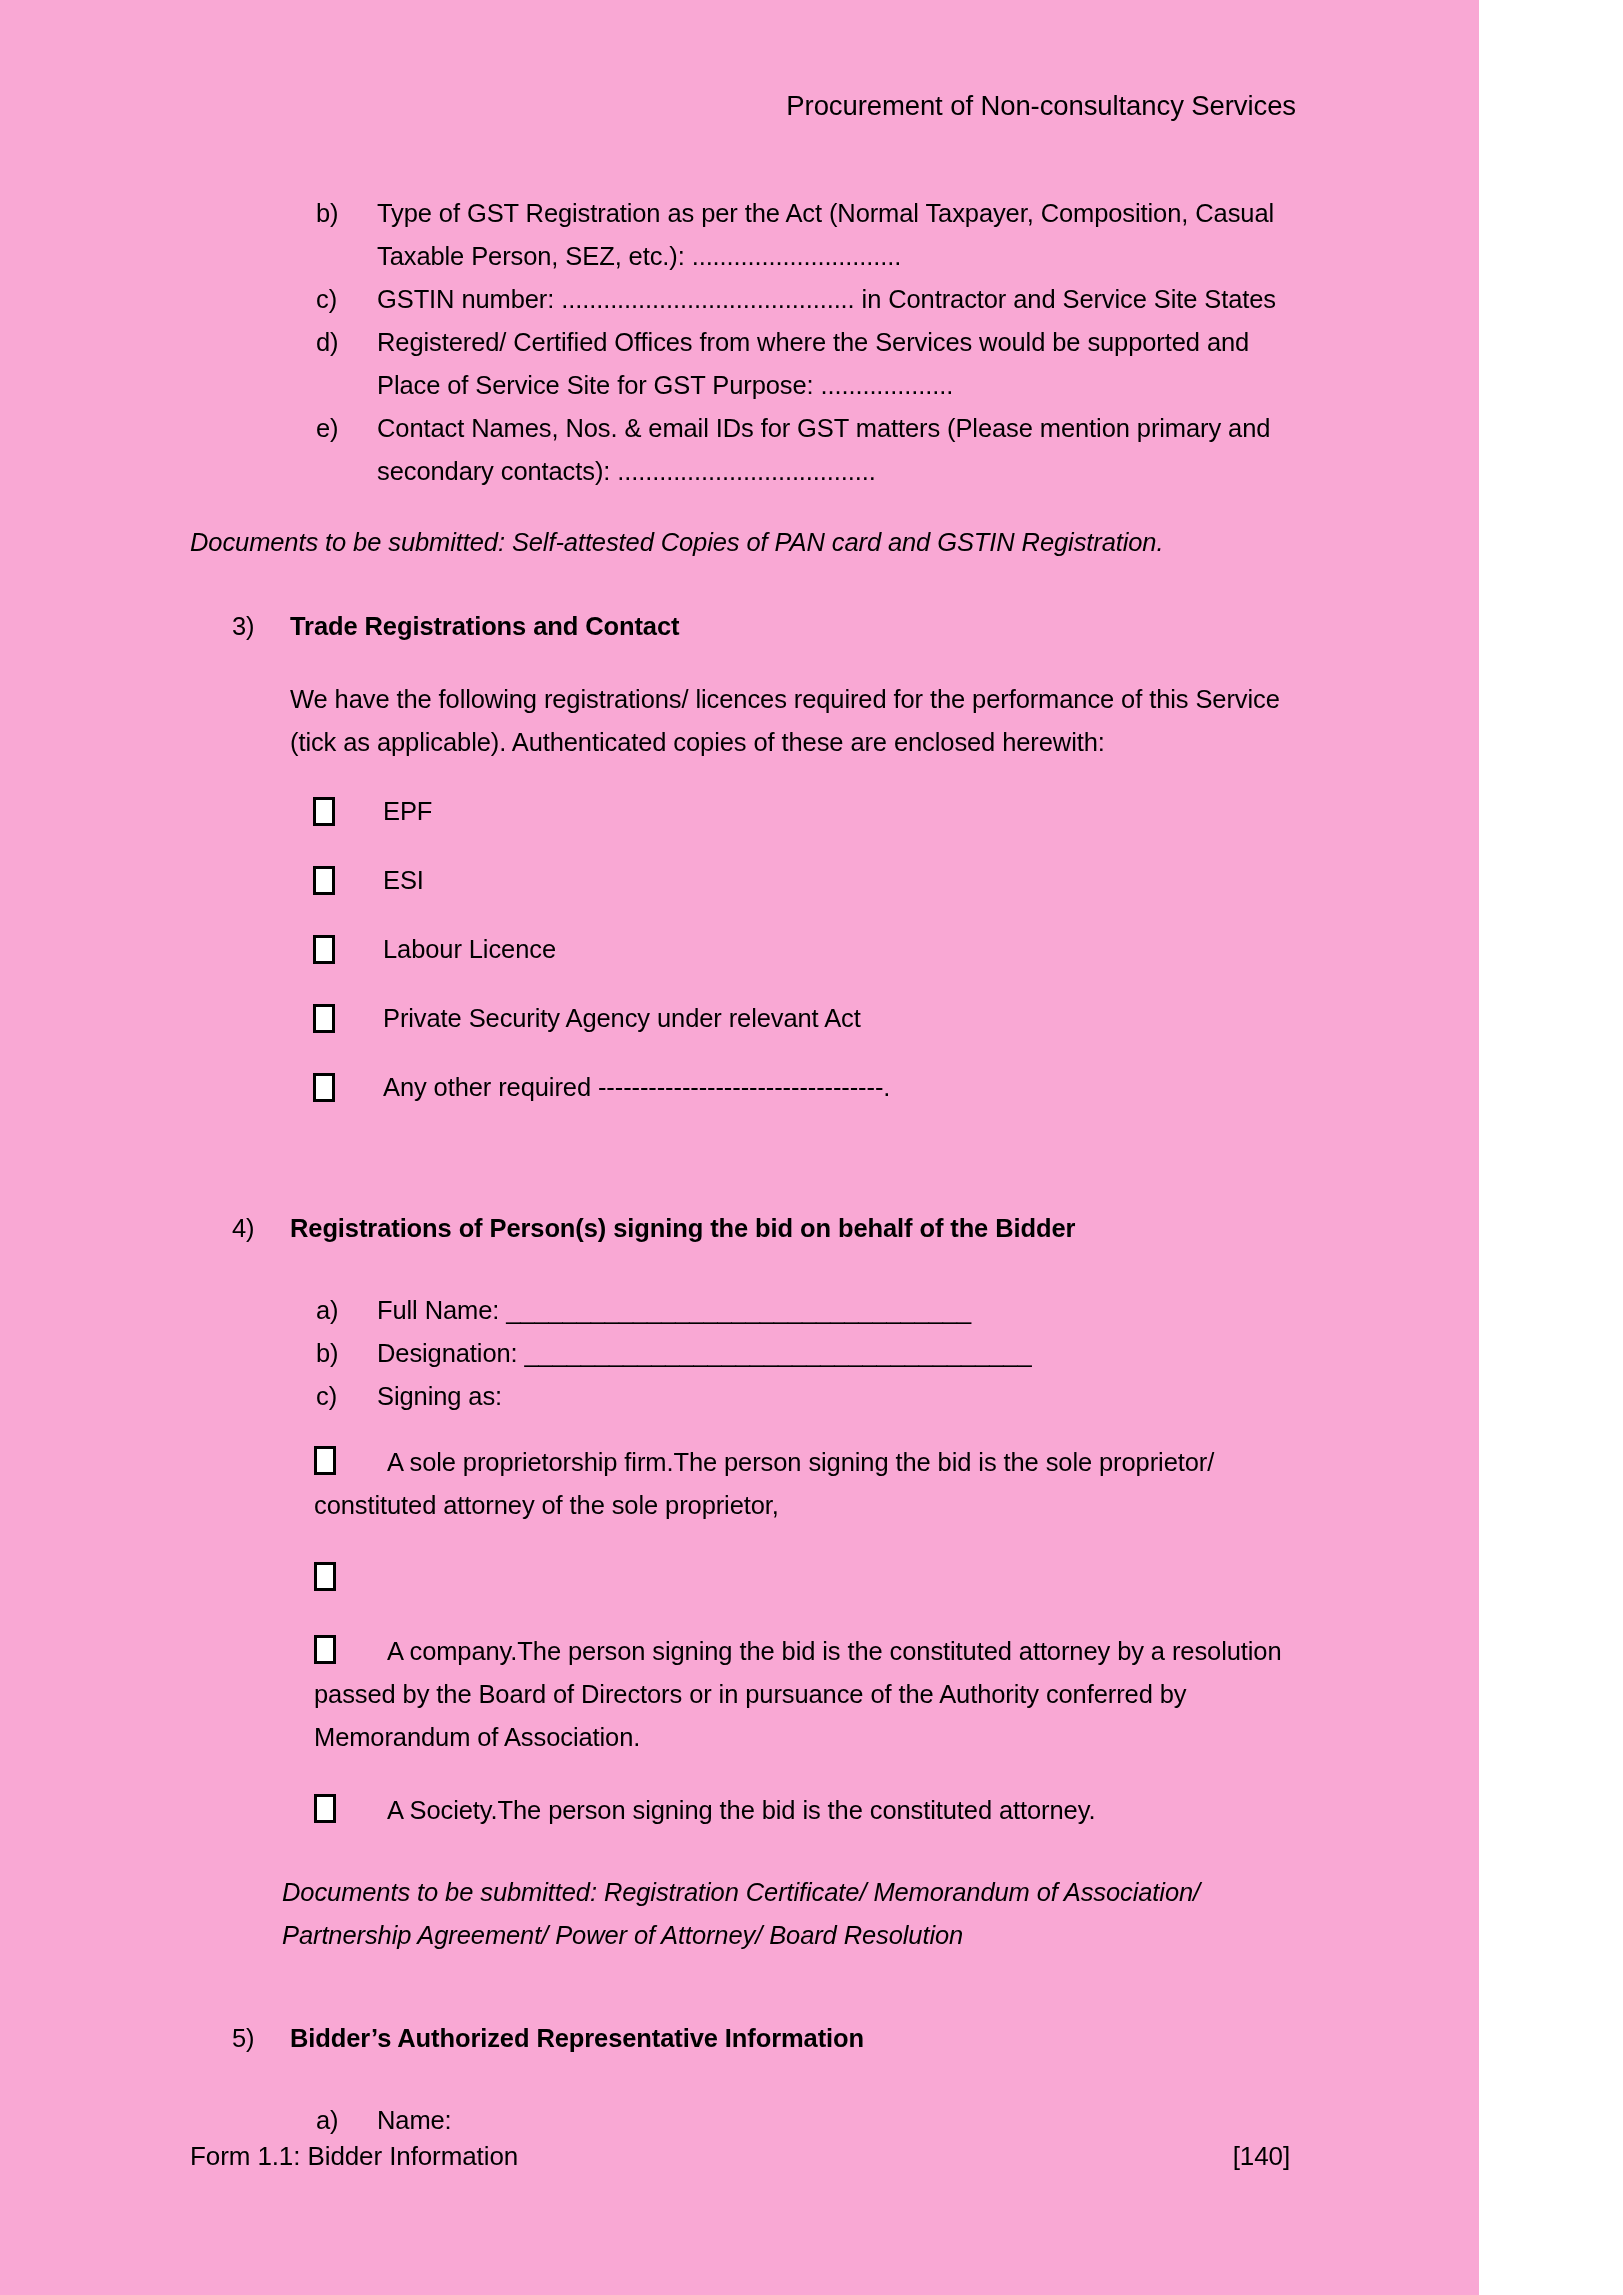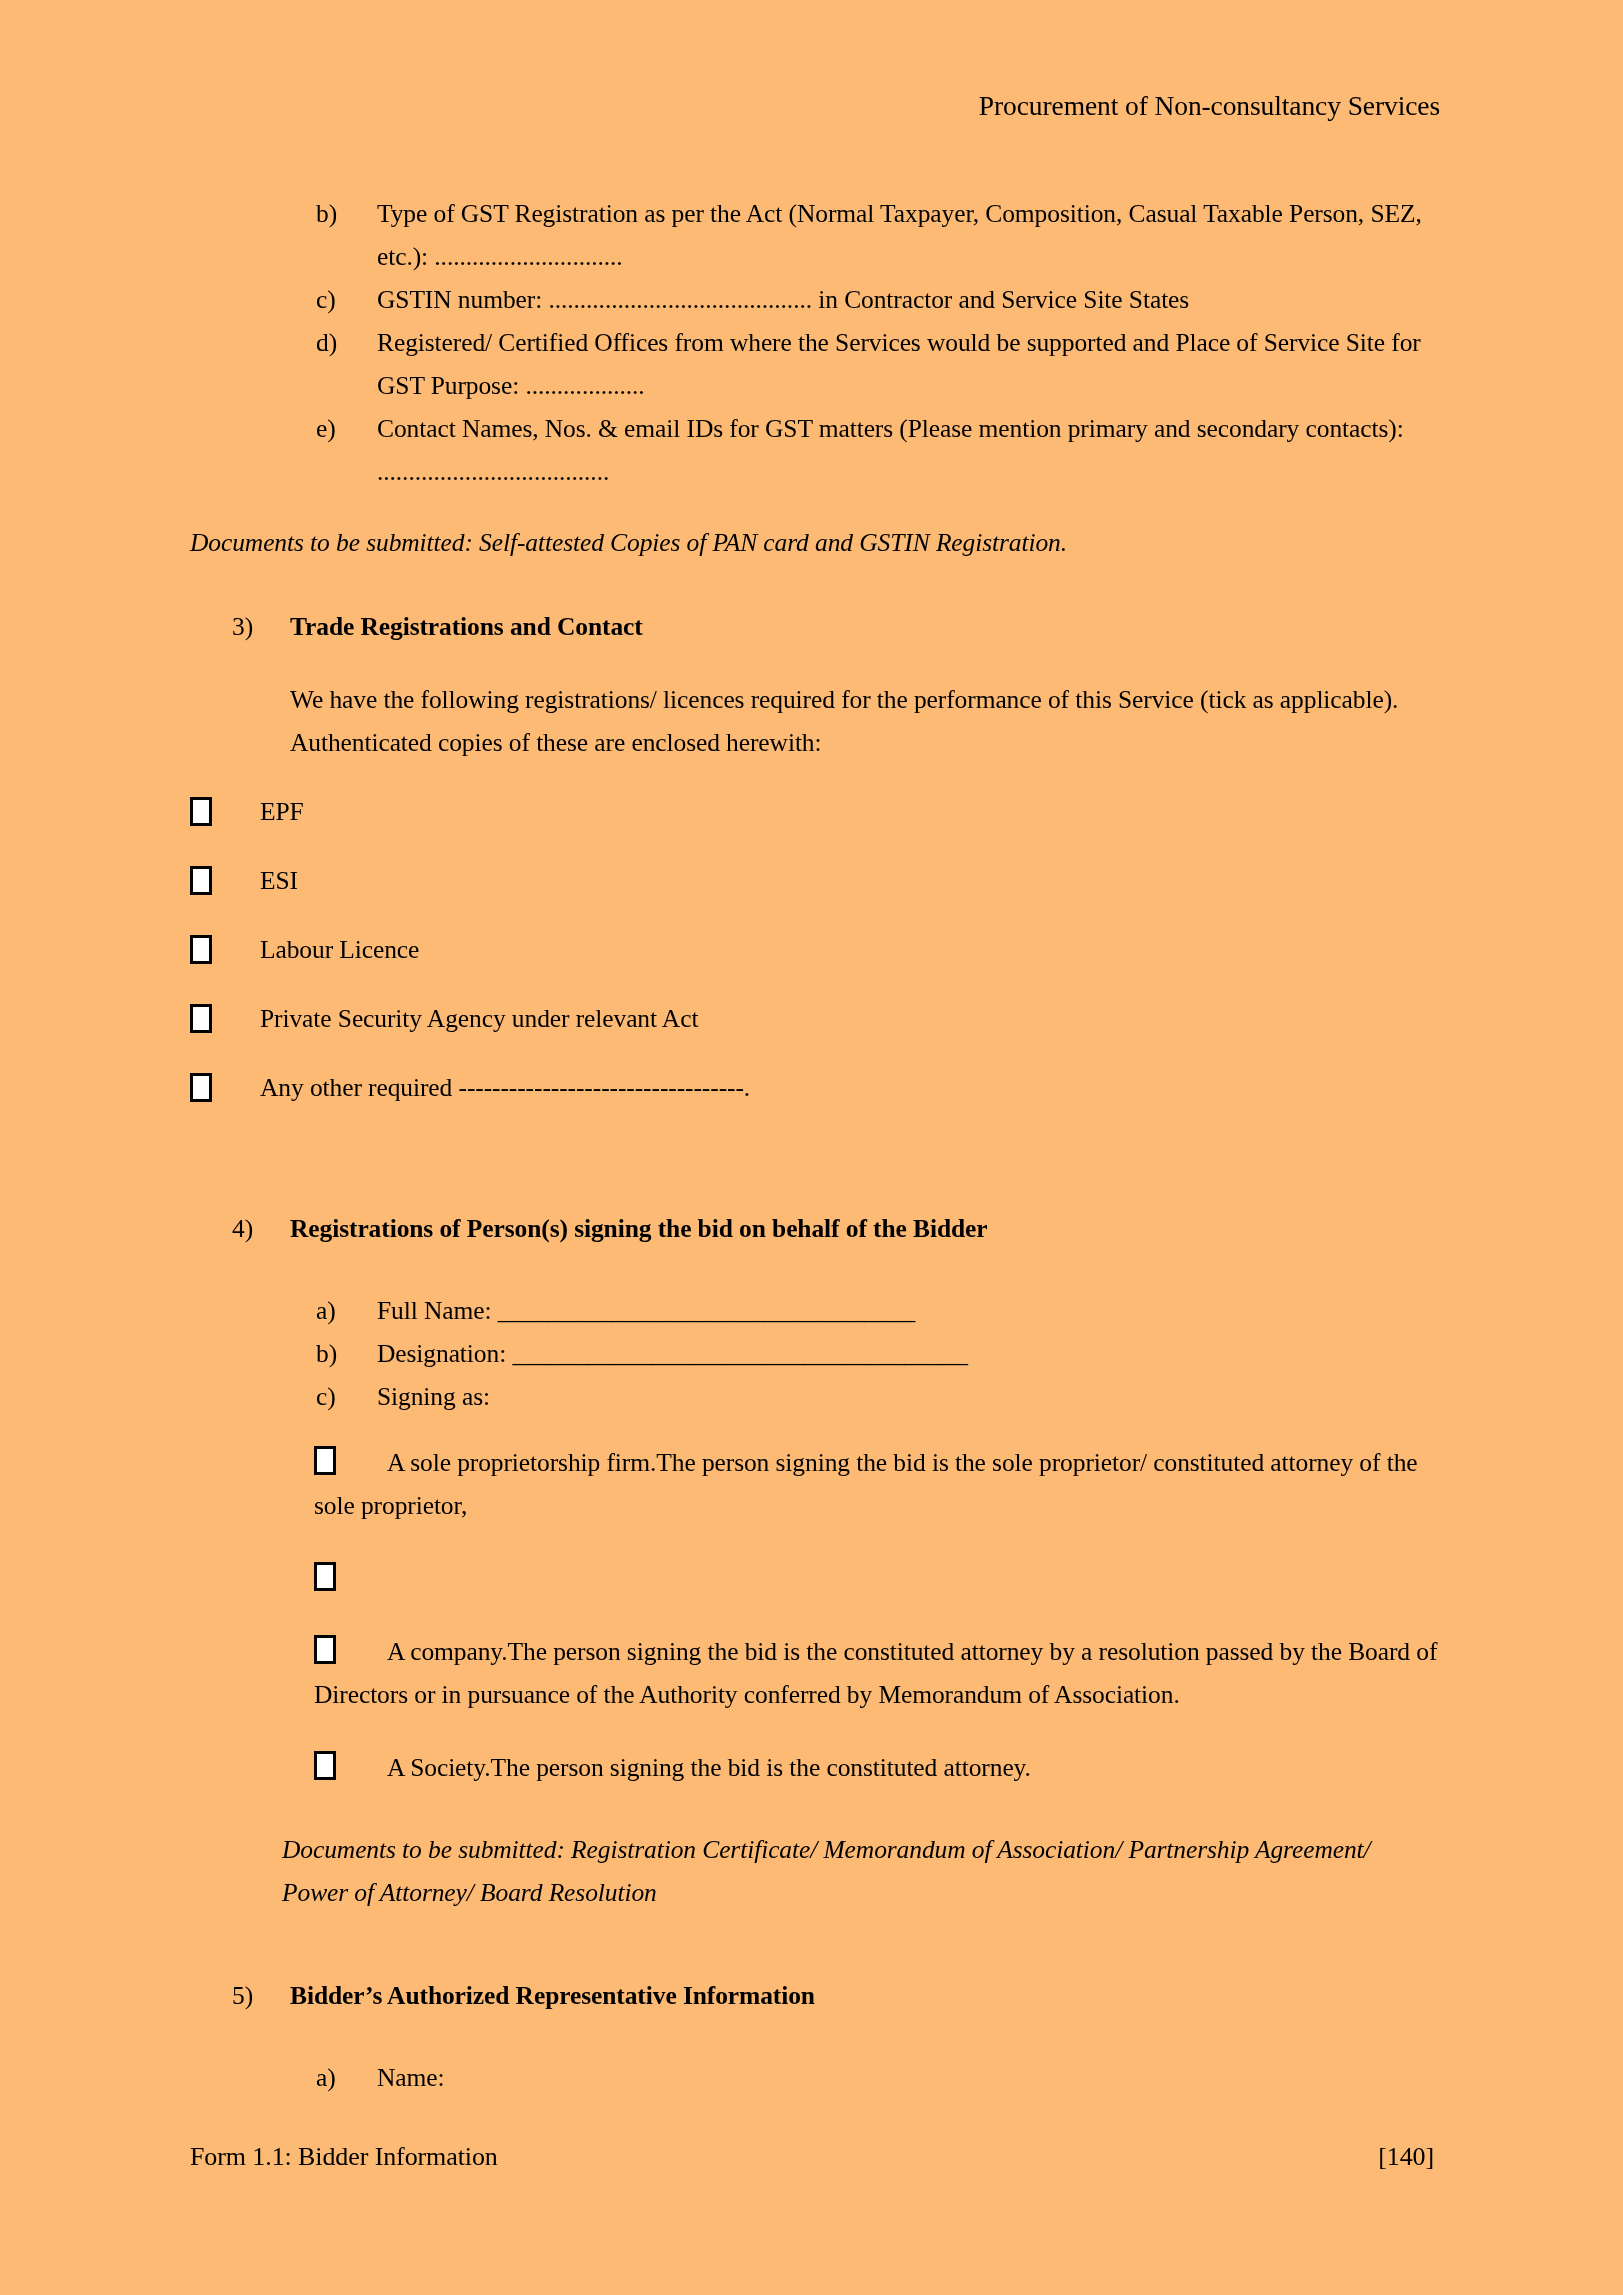--- a/index.html
+++ b/index.html
@@ -1,23 +1,23 @@
 <!DOCTYPE html>
 <html style="font-size:10.5px"><head>
 <meta charset="utf-8">
 <style>
   * { margin: 0; padding: 0; box-sizing: border-box; }
   html, body { background: #ffffff; }
   .page {
     position: relative;
-    width: 1623px;
+    width: 1479px;
     height: 2295px;
-    background: #fdba74;
+    background: #f9a8d4;
     color: #000000;
-    font-family: Liberation Serif, serif;
+    font-family: Liberation Sans, sans-serif;
     font-size: 25.5px;
     letter-spacing: -0.1px;
     line-height: 43px;
     padding: 84px 183px 0 190px;
   }
   .header { text-align: right; font-size: 27.5px; margin-bottom: 65px; }
 
   
   .li { display: flex; margin-left: 126px; }
   .li .ltr { flex: 0 0 61px; }
@@ -35,21 +35,21 @@
   
   .chk {
     display: inline-block;
     width: 22px; height: 29px;
     border: 3.3px solid #000;
     background: #fff;
     vertical-align: -3.9px;
   }
 
   
-  .chk-row { display: flex; align-items: center; margin-top: 26px; height: 43px; }
+  .chk-row { display: flex; align-items: center; margin-left: 123px; margin-top: 26px; height: 43px; }
   .chk-row .chk { margin-right: 48px; }
 
   
   .opt-para { margin-left: 124px; margin-top: 30px; }
   .opt-para .chk { margin-right: 51px; }
 
   .s3-head { margin-top: 41px; }
   .s3-intro { margin-top: 30px; }
   .s4-head { margin-top: 98px; }
   .s4-fields { margin-top: 39px; }

